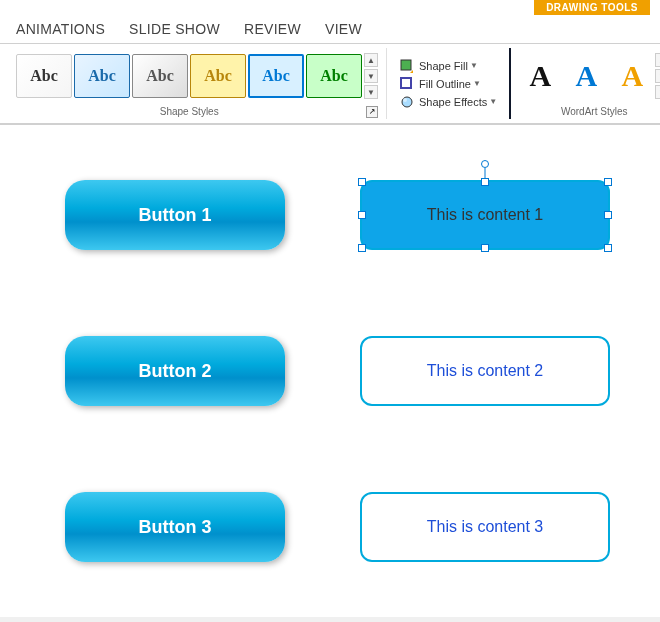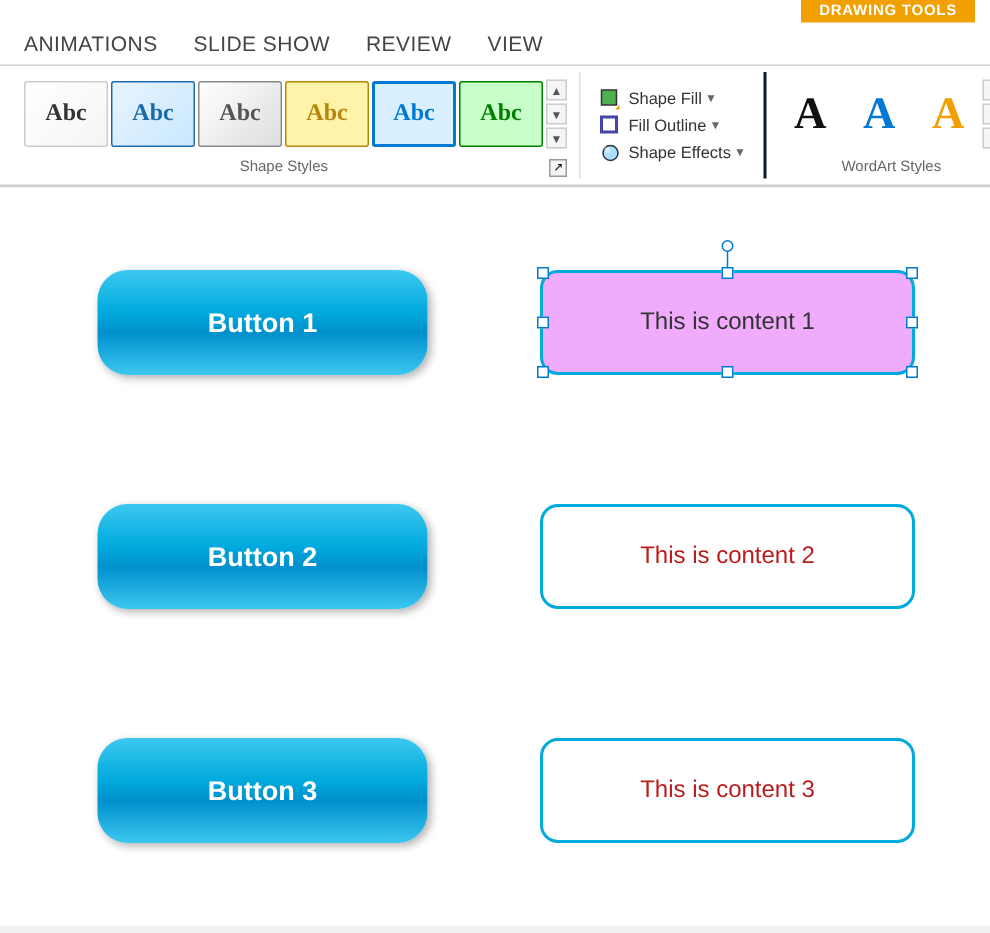--- a/index.html
+++ b/index.html
@@ -238,36 +238,36 @@
     }
 
     
     .content-box {
       border: 2px solid #00aadd;
       border-radius: 12px;
       display: flex;
       align-items: center;
       justify-content: center;
       font-size: 16px;
-      color: #b91c1c;
+      color: #1d4ed8;
       width: 250px;
       height: 70px;
       background: white;
     }
     .content-box-selected {
       border: 2px solid #00aadd;
       border-radius: 12px;
       display: flex;
       align-items: center;
       justify-content: center;
       font-size: 16px;
       color: #333;
       width: 250px;
       height: 70px;
-      background: #f0abfc;
+      background: #0ea5e9;
       position: relative;
     }
 
     
     .selection-wrapper {
       position: relative;
       display: inline-block;
     }
     .handle {
       width: 8px;

